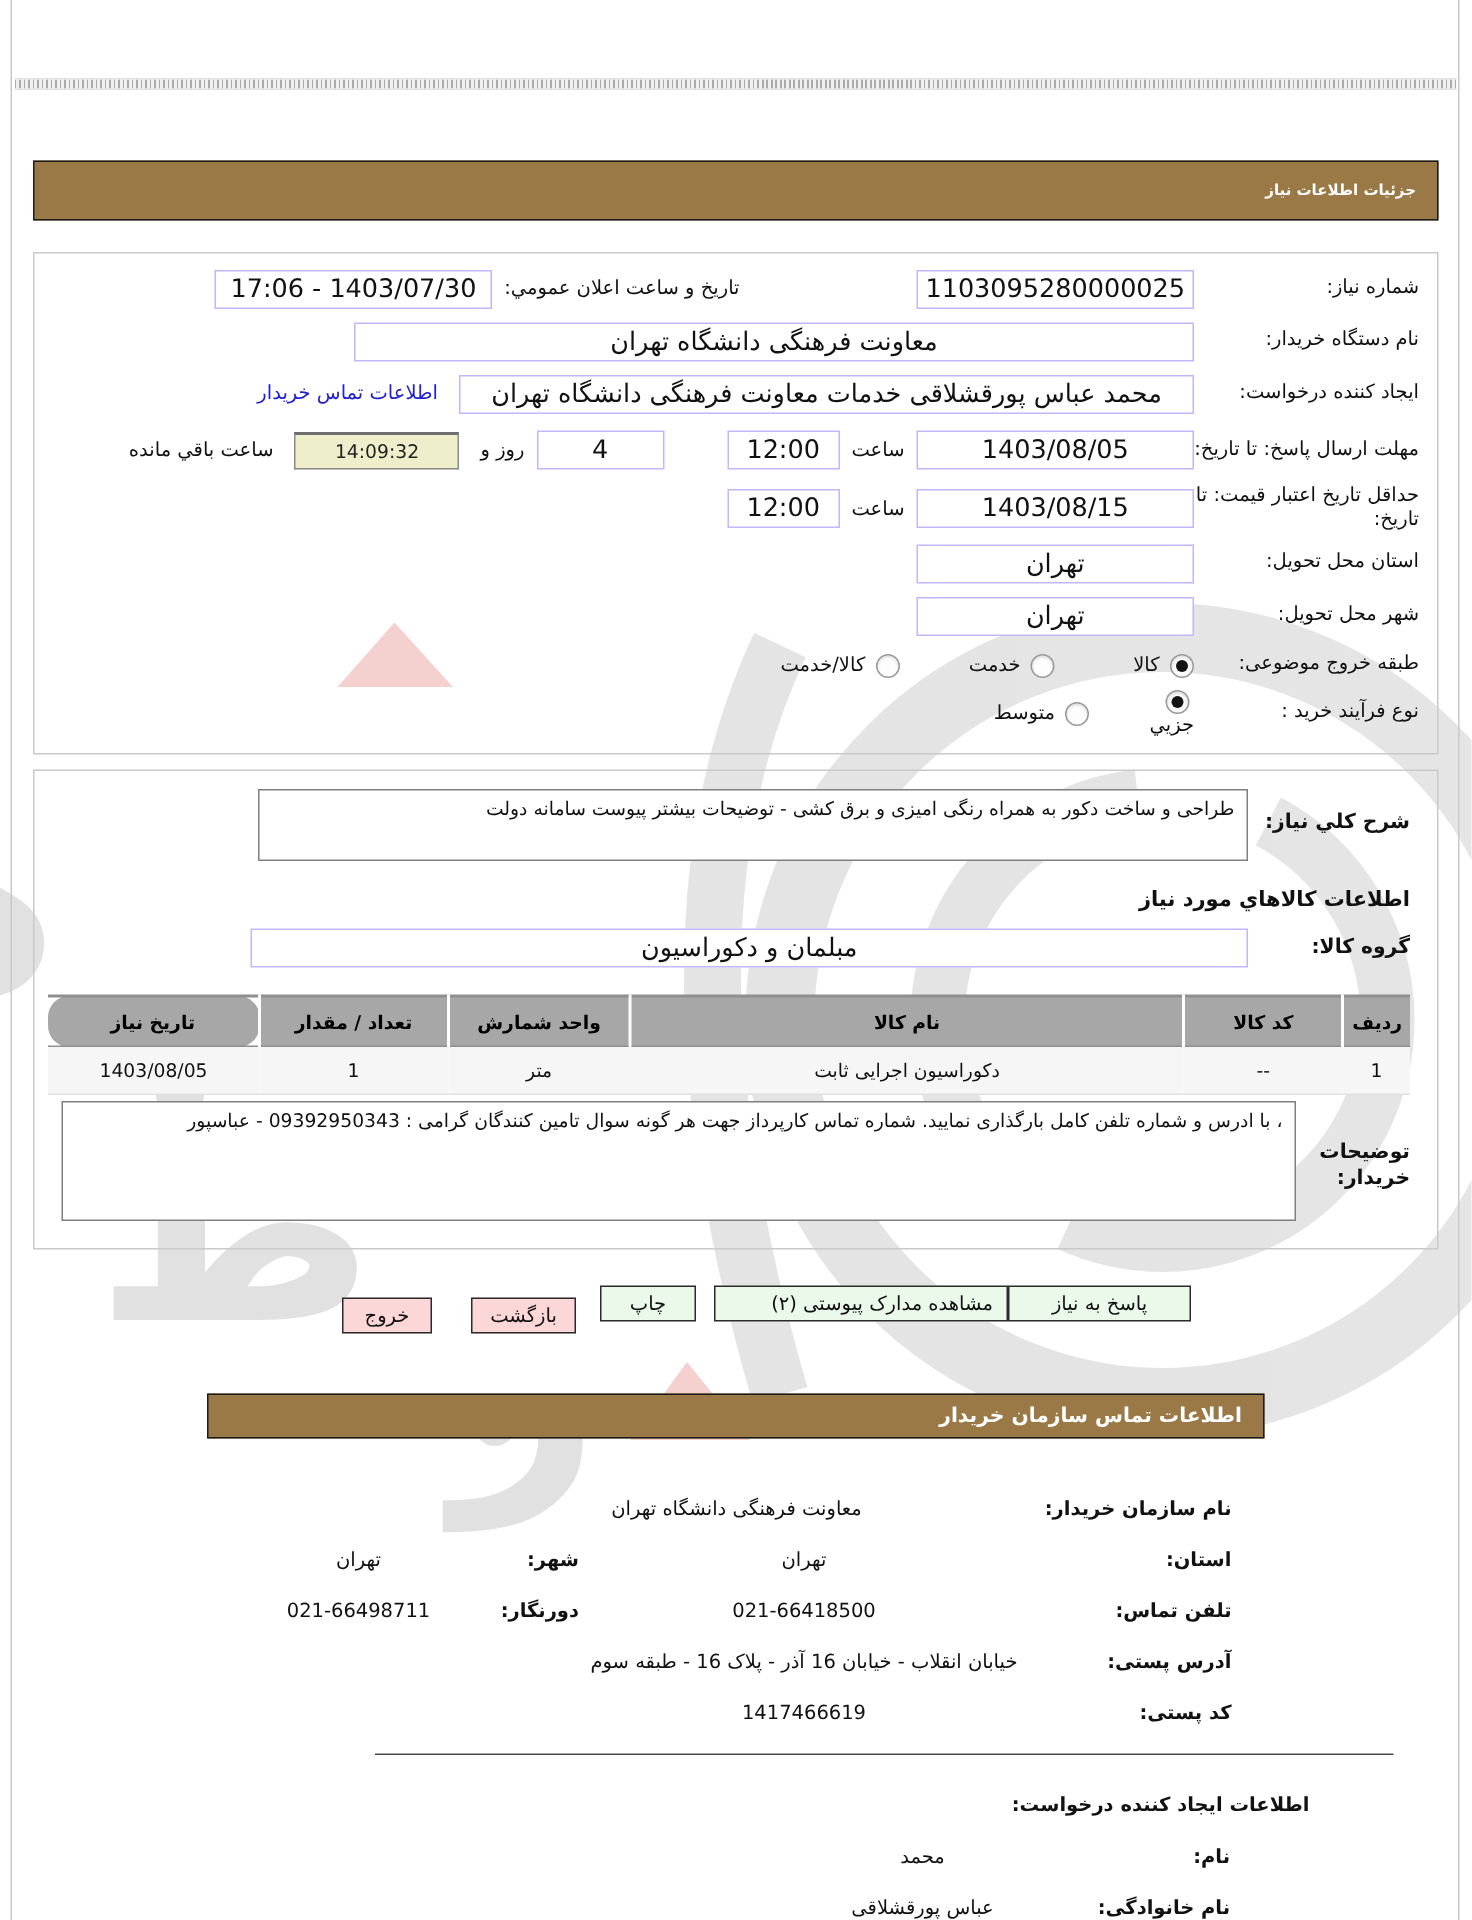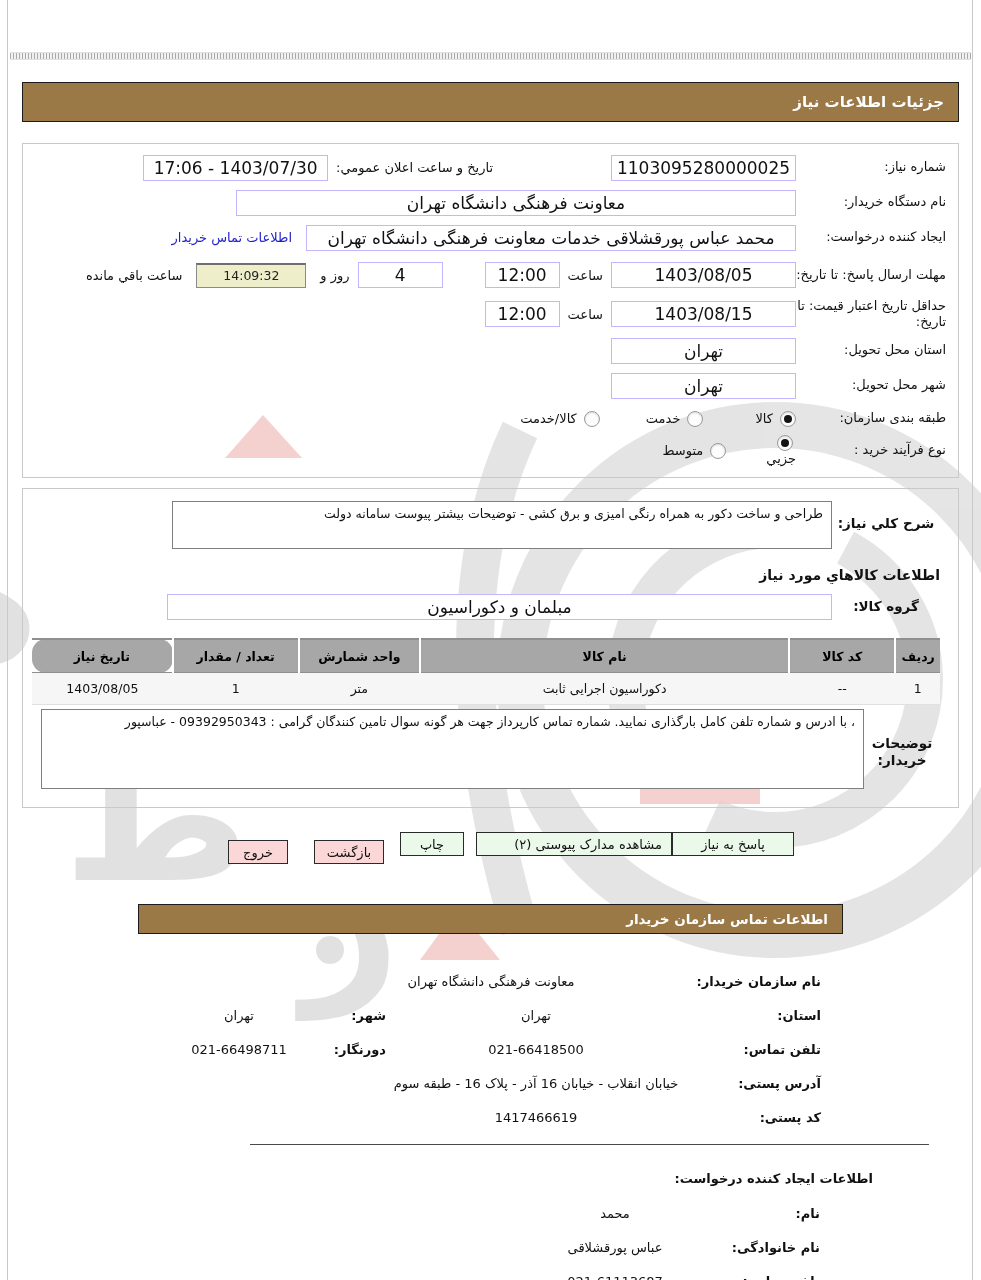--- a/index.html
+++ b/index.html
@@ -10,28 +10,28 @@
   }
   .page-frame{position:absolute;top:0;bottom:0;left:7px;right:8px;
     border-left:1px solid #c9c9c9;border-right:1px solid #c9c9c9;pointer-events:none;z-index:5;}
   .dotted-strip{position:absolute;top:52px;left:10px;right:10px;height:6px;
     border-top:1px solid #e2e2e2;border-bottom:1px solid #e2e2e2;
     background:repeating-linear-gradient(90deg,#ababab 0 1px,#f0f0f0 1px 3px);z-index:1;}
   .watermark{position:absolute;inset:0;z-index:0;pointer-events:none;}
   .content{position:absolute;top:82px;left:22px;right:22px;z-index:2;}
 
   .brown-bar{background:#9a7947;border:1px solid #1c1c1c;color:#fff;
-    font-weight:bold;font-size:15px;height:40px;display:flex;align-items:center;
-    padding:0 14px;box-sizing:border-box;}
+    font-weight:bold;font-size:10px;height:40px;display:flex;align-items:center;
+    padding:0 14px;box-sizing:border-box;margin-top:25px;}
   .brown-bar.small{height:30px;font-size:13.5px;width:705px;margin:40px auto 0;}
 
   .panel{border:1px solid #c9c9c9;margin-top:21px;padding:6px 12px 10px;box-sizing:border-box;background:transparent;}
   .frow{display:flex;align-items:center;min-height:35px;font-size:13px;}
   .flabel{width:150px;line-height:1.25;color:#111;flex:none;}
-  .flabel.b,.b{font-weight:bold;text-align:center;}
+  .flabel.b,.b{font-weight:bold;}
   .box{border:1px solid #c4b5fd;background:#fff;height:26px;box-sizing:border-box;
     display:flex;align-items:center;justify-content:center;font-size:17px;flex:none;}
   .box.w185{width:185px;} .box.w75{width:75px;} .box.w85{width:85px;}
   .box.wide1{width:560px;} .box.wide2{width:490px;}
   .inline-lbl{margin:0 8px;flex:none;}
   .link{color:#2121cc;font-size:13px;margin-right:14px;cursor:pointer;flex:none;}
   .timer{background:#eeeecb;border:1px solid #8a8a8a;border-top:2px solid #6f6f6f;
     height:22px;width:108px;display:flex;align-items:center;justify-content:center;
     font-size:12.5px;color:#222;flex:none;margin:0 6px;}
   .radio{width:14px;height:14px;border:1px solid #9a9a9a;border-radius:50%;background:#fdfdfd;
@@ -151,21 +151,21 @@
       <span class="flabel">استان محل تحویل:</span>
       <span class="box w185">تهران</span>
     </div>
 
     <div class="frow">
       <span class="flabel">شهر محل تحویل:</span>
       <span class="box w185">تهران</span>
     </div>
 
     <div class="frow" style="min-height:31px;">
-      <span class="flabel">طبقه بندی سازمان:</span>
+      <span class="flabel">طبقه خروج موضوعی:</span>
       <span class="opt" style="margin-left:52px;">
         <span class="radio on"></span>
         <span>کالا</span>
       </span>
       <span class="opt">
         <span class="radio"></span>
         <span>خدمت</span>
       </span>
       <span class="opt">
         <span class="radio"></span>

